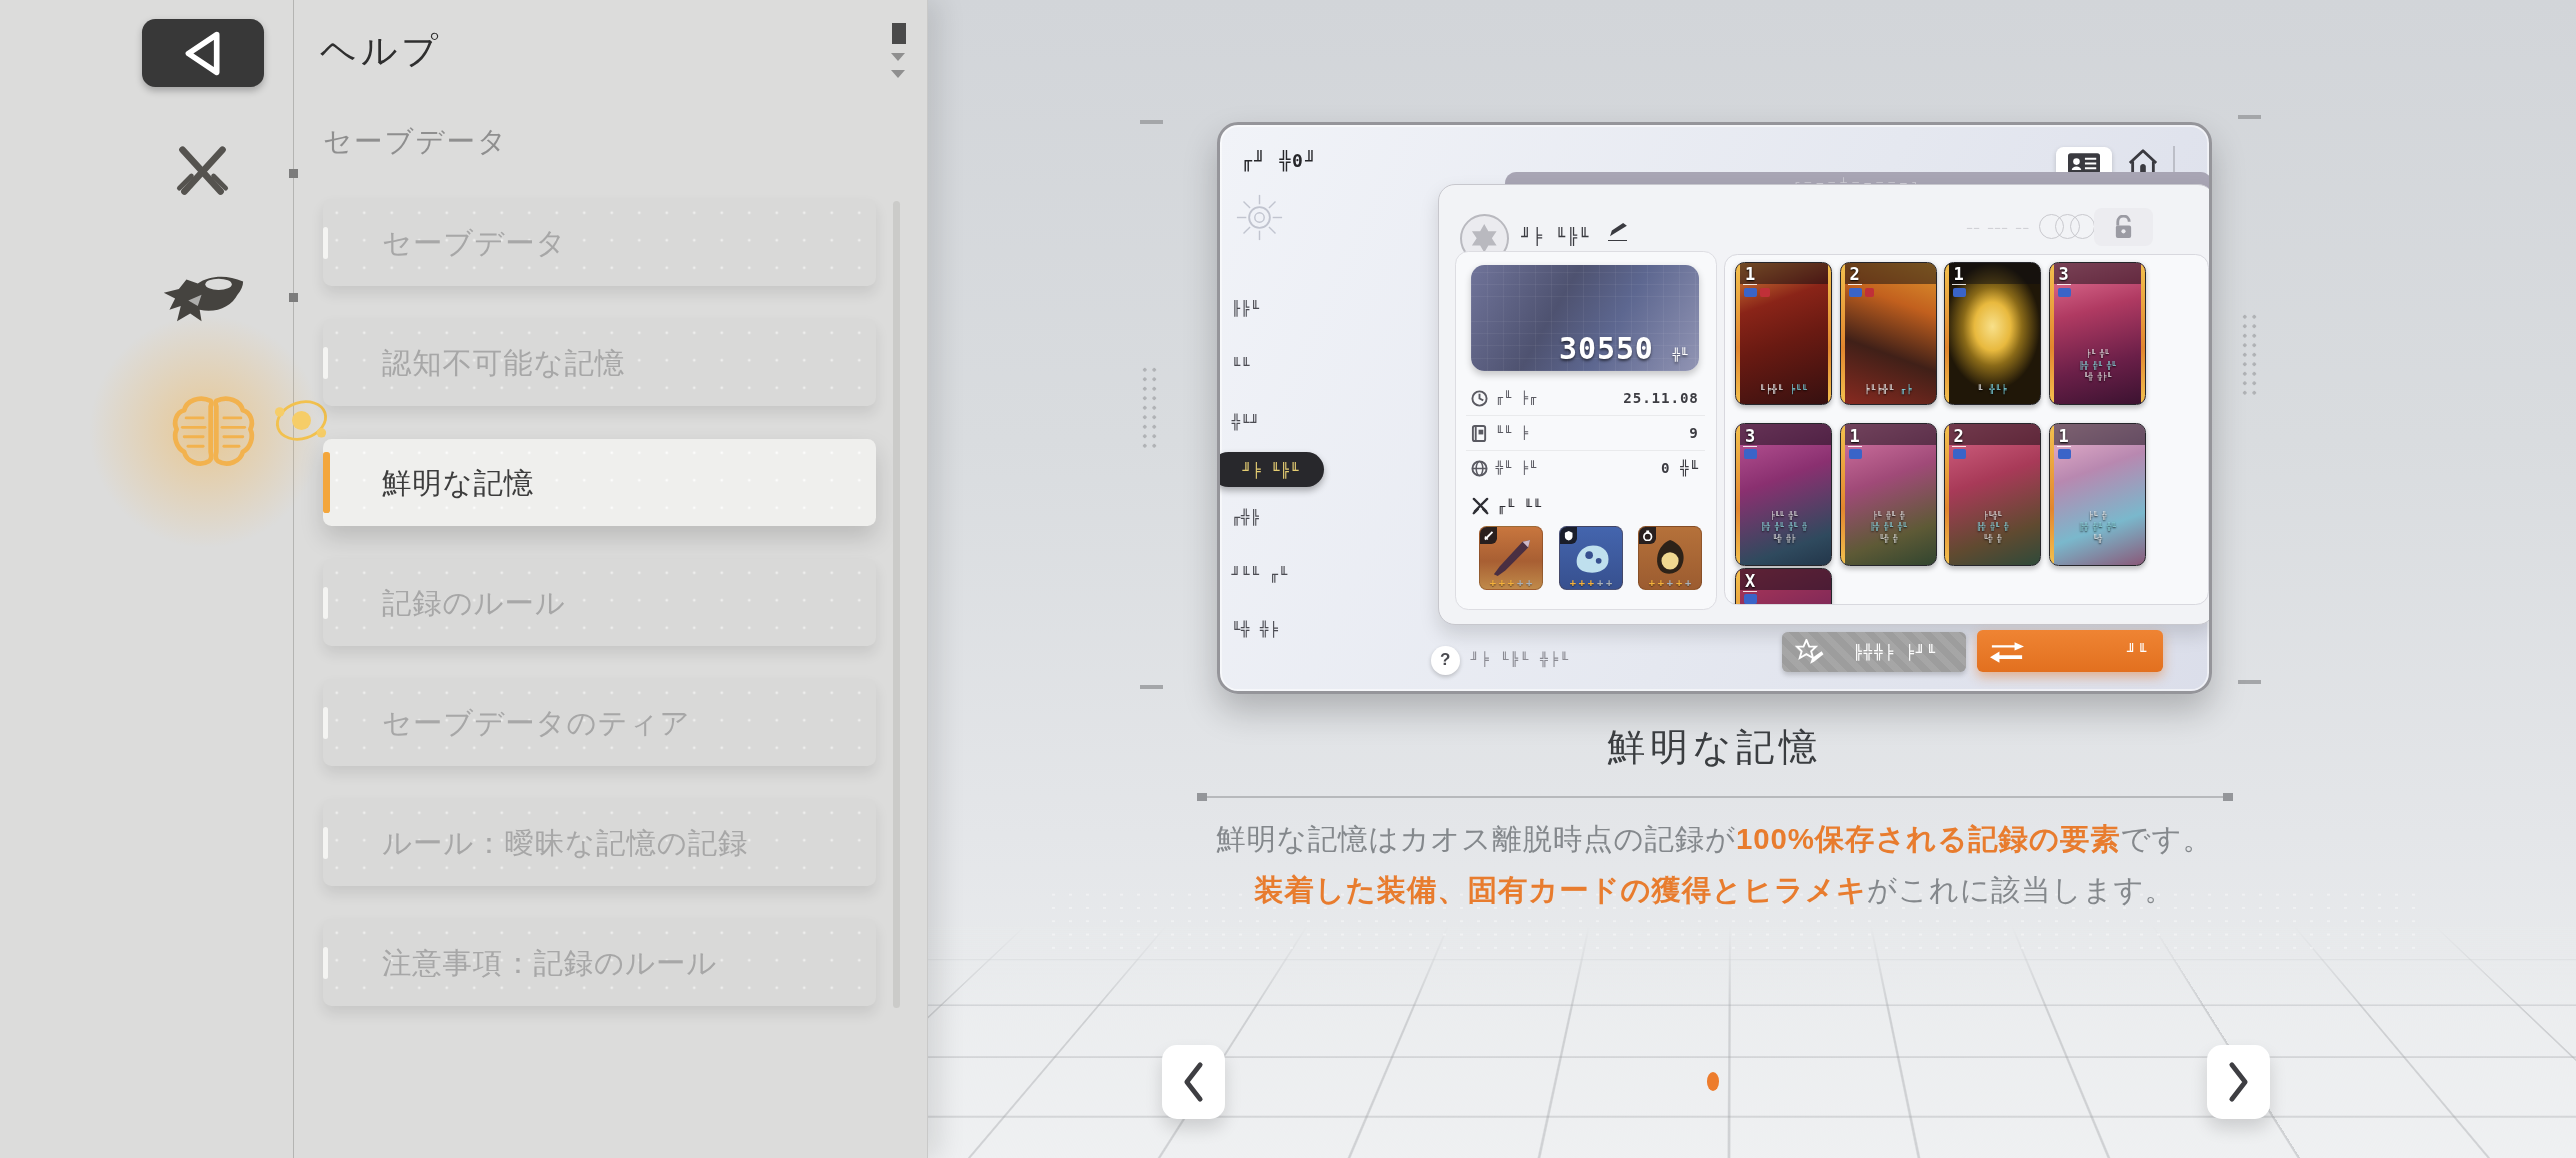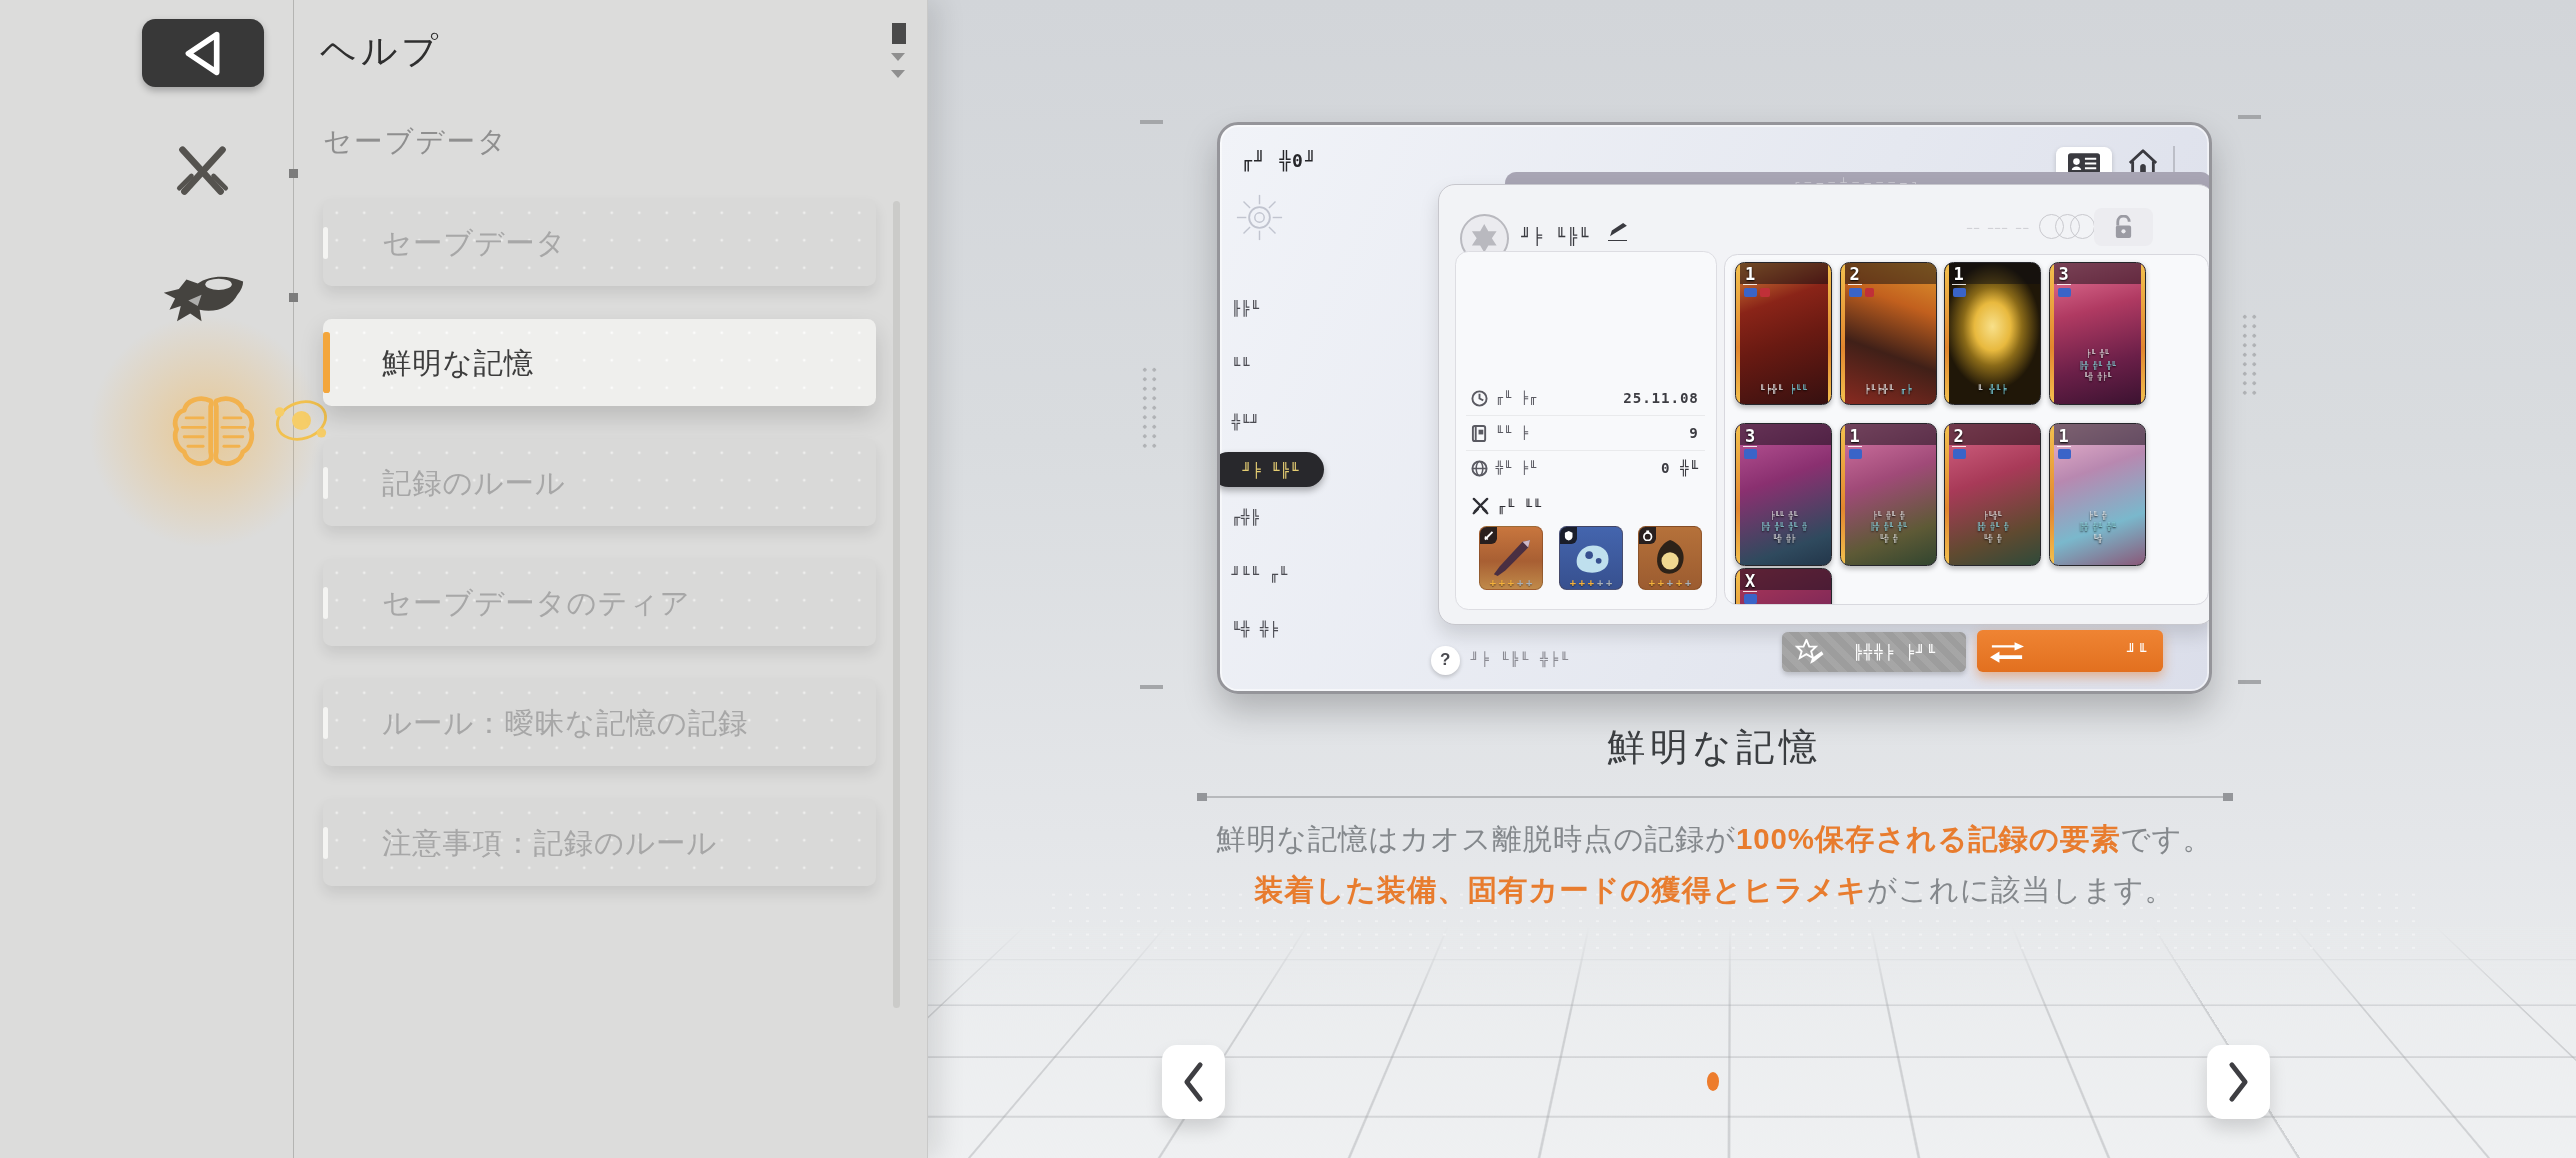--- a/index.html
+++ b/index.html
@@ -242,20 +242,24 @@
     <div class="scroll-ind"></div>
     <div class="scroll-arrow" style="top:53px;"></div>
     <div class="scroll-arrow" style="top:70px;"></div>
     <div class="help-section">セーブデータ</div>
 
     <div class="menu-list" id="help-menu">
         <div class="menu-item">
           <span class="bar"></span>
           <span class="lbl">セーブデータ</span>
         </div>
+        <div class="menu-item">
+          <span class="bar"></span>
+          <span class="lbl">認知不可能な記憶</span>
+        </div>
         <div class="menu-item sel">
           <span class="bar"></span>
           <span class="lbl">鮮明な記憶</span>
         </div>
         <div class="menu-item">
           <span class="bar"></span>
           <span class="lbl">記録のルール</span>
         </div>
         <div class="menu-item">
           <span class="bar"></span>
@@ -345,20 +349,24 @@
       <div class="ring" style="left:631px;"></div>
       <div class="lock-btn">
         <svg width="21" height="25" viewBox="0 0 22 26">
           <path d="M5 11 L5 7 C5 -1 17 -1 17 7" fill="none" stroke="#9b9ba3" stroke-width="3"></path>
           <rect x="3" y="11" width="16" height="13" rx="2" fill="#9b9ba3"></rect>
           <circle cx="11" cy="17" r="2.2" fill="#ececf0"></circle>
         </svg>
       </div>
 
       <div class="profile-box">
+        <div class="pts-card">
+          <div class="pts-val glyph"><span>30550</span>
+            <span class="pts-unit glyph">╬╙</span></div>
+        </div>
         <div class="info-rows" id="info-rows">
             <div class="info-row b">
               <span>
                 <svg width="17" height="17" viewBox="0 0 18 18">
                   <circle cx="9" cy="9" r="7.5" fill="none" stroke="#5a5a62" stroke-width="2"></circle>
                   <path d="M9 4 L9 9 L13 11" fill="none" stroke="#5a5a62" stroke-width="2"></path>
                 </svg>
               </span>
               <span class="lb glyph">╓╙ ╞╓</span>
               <span class="vl glyph">25.11.08</span>

